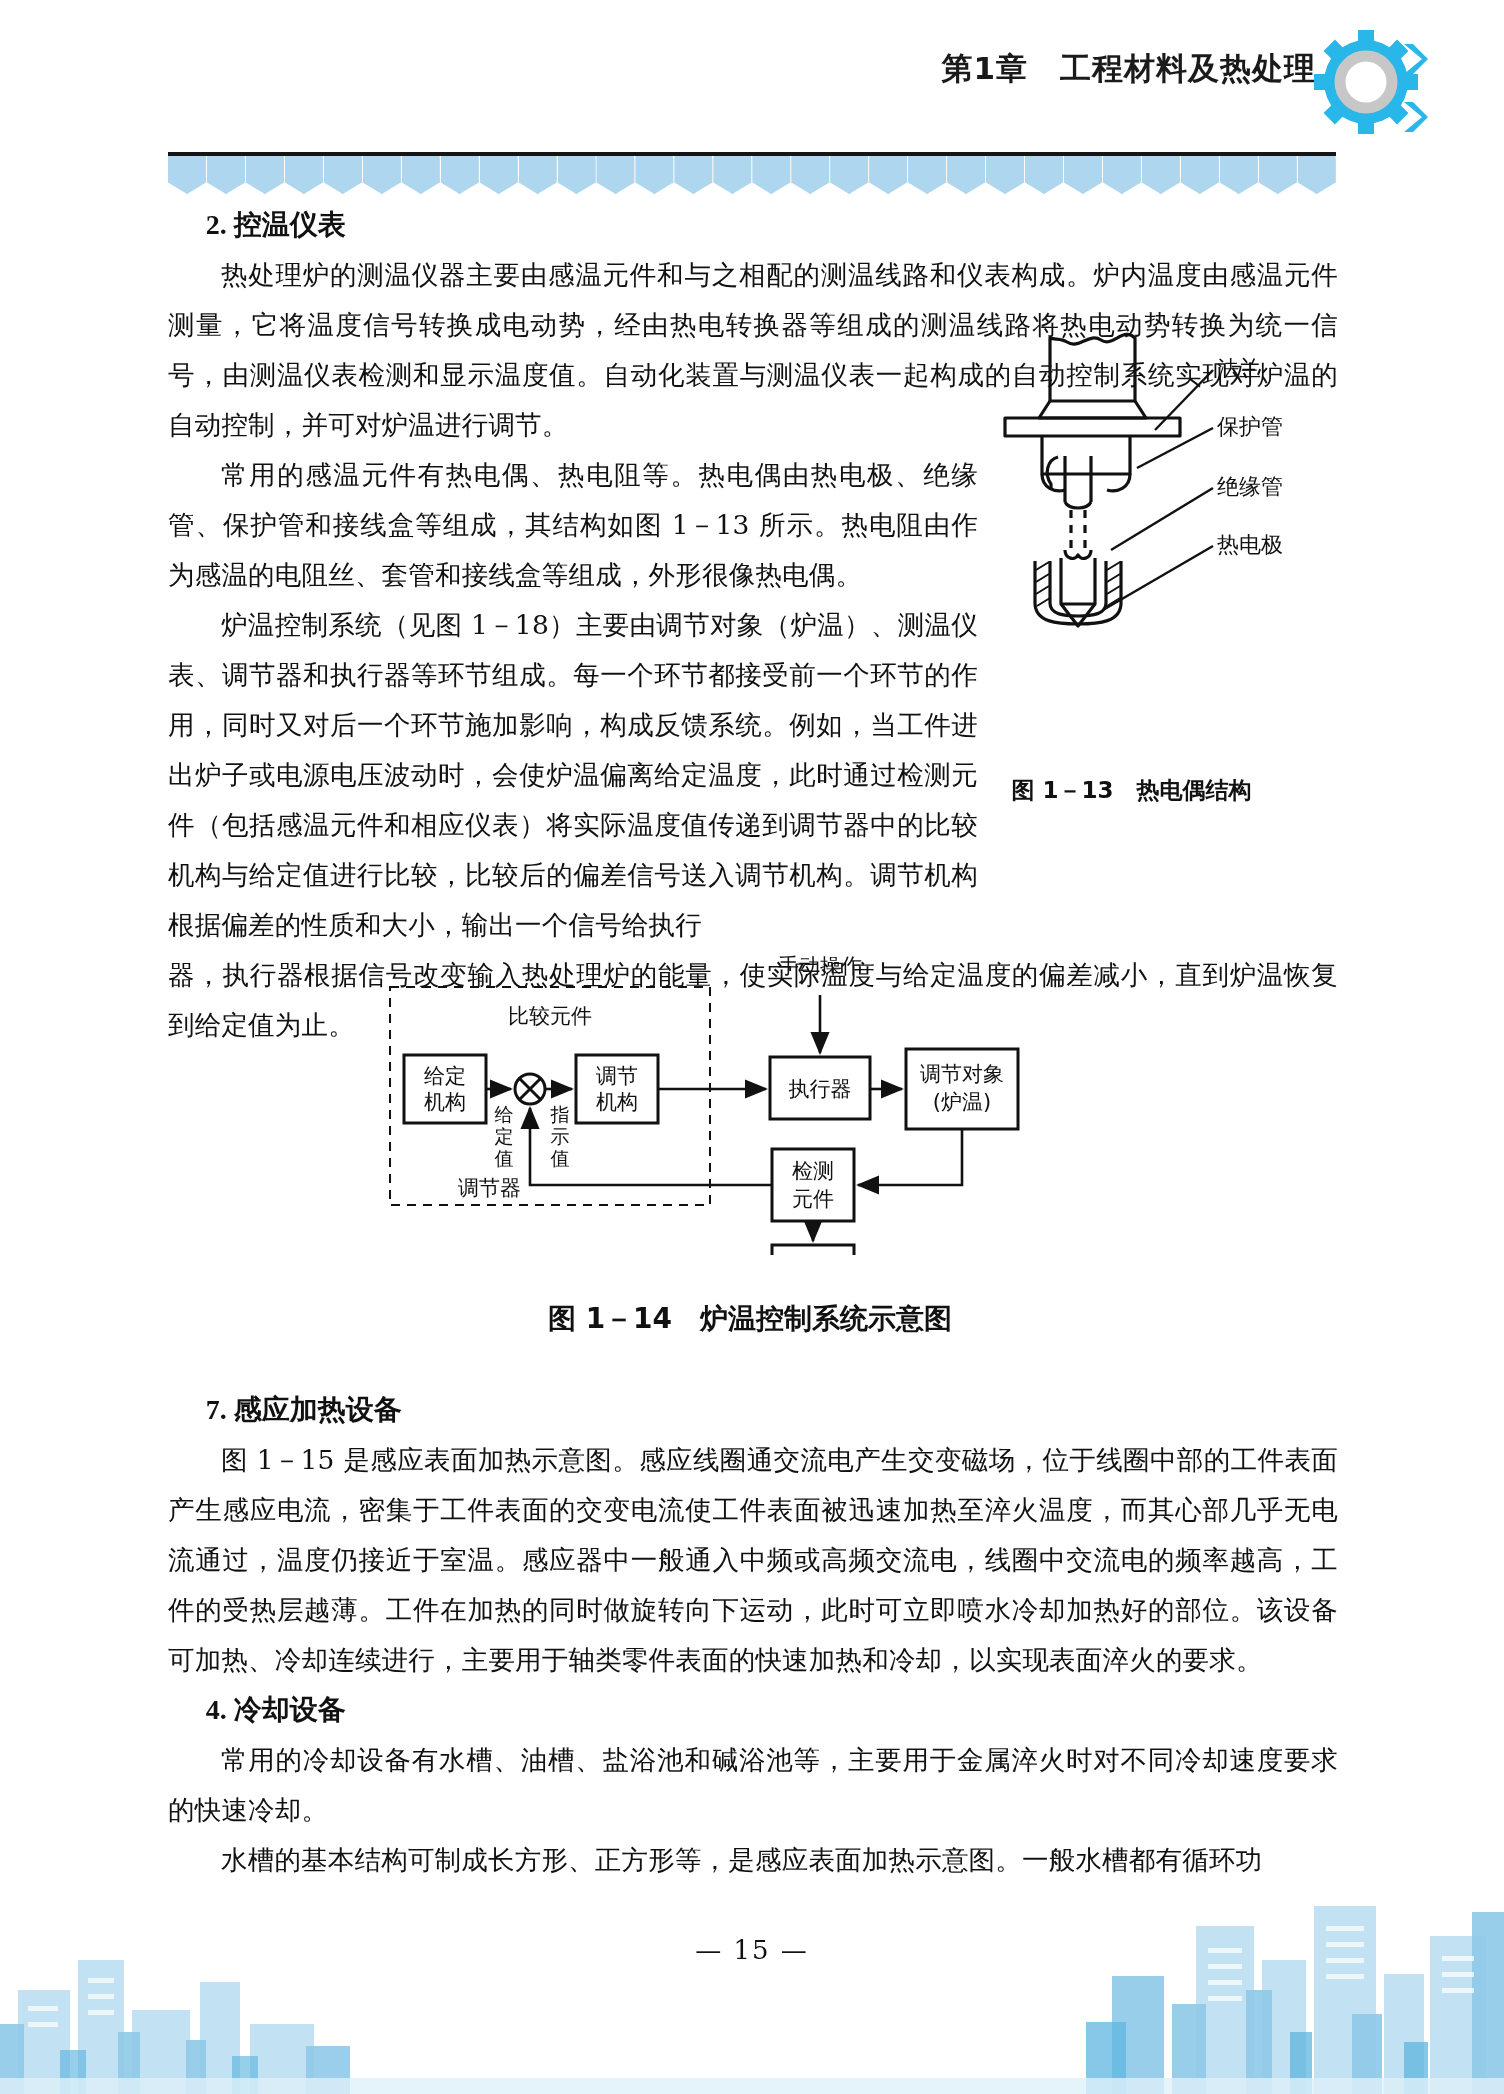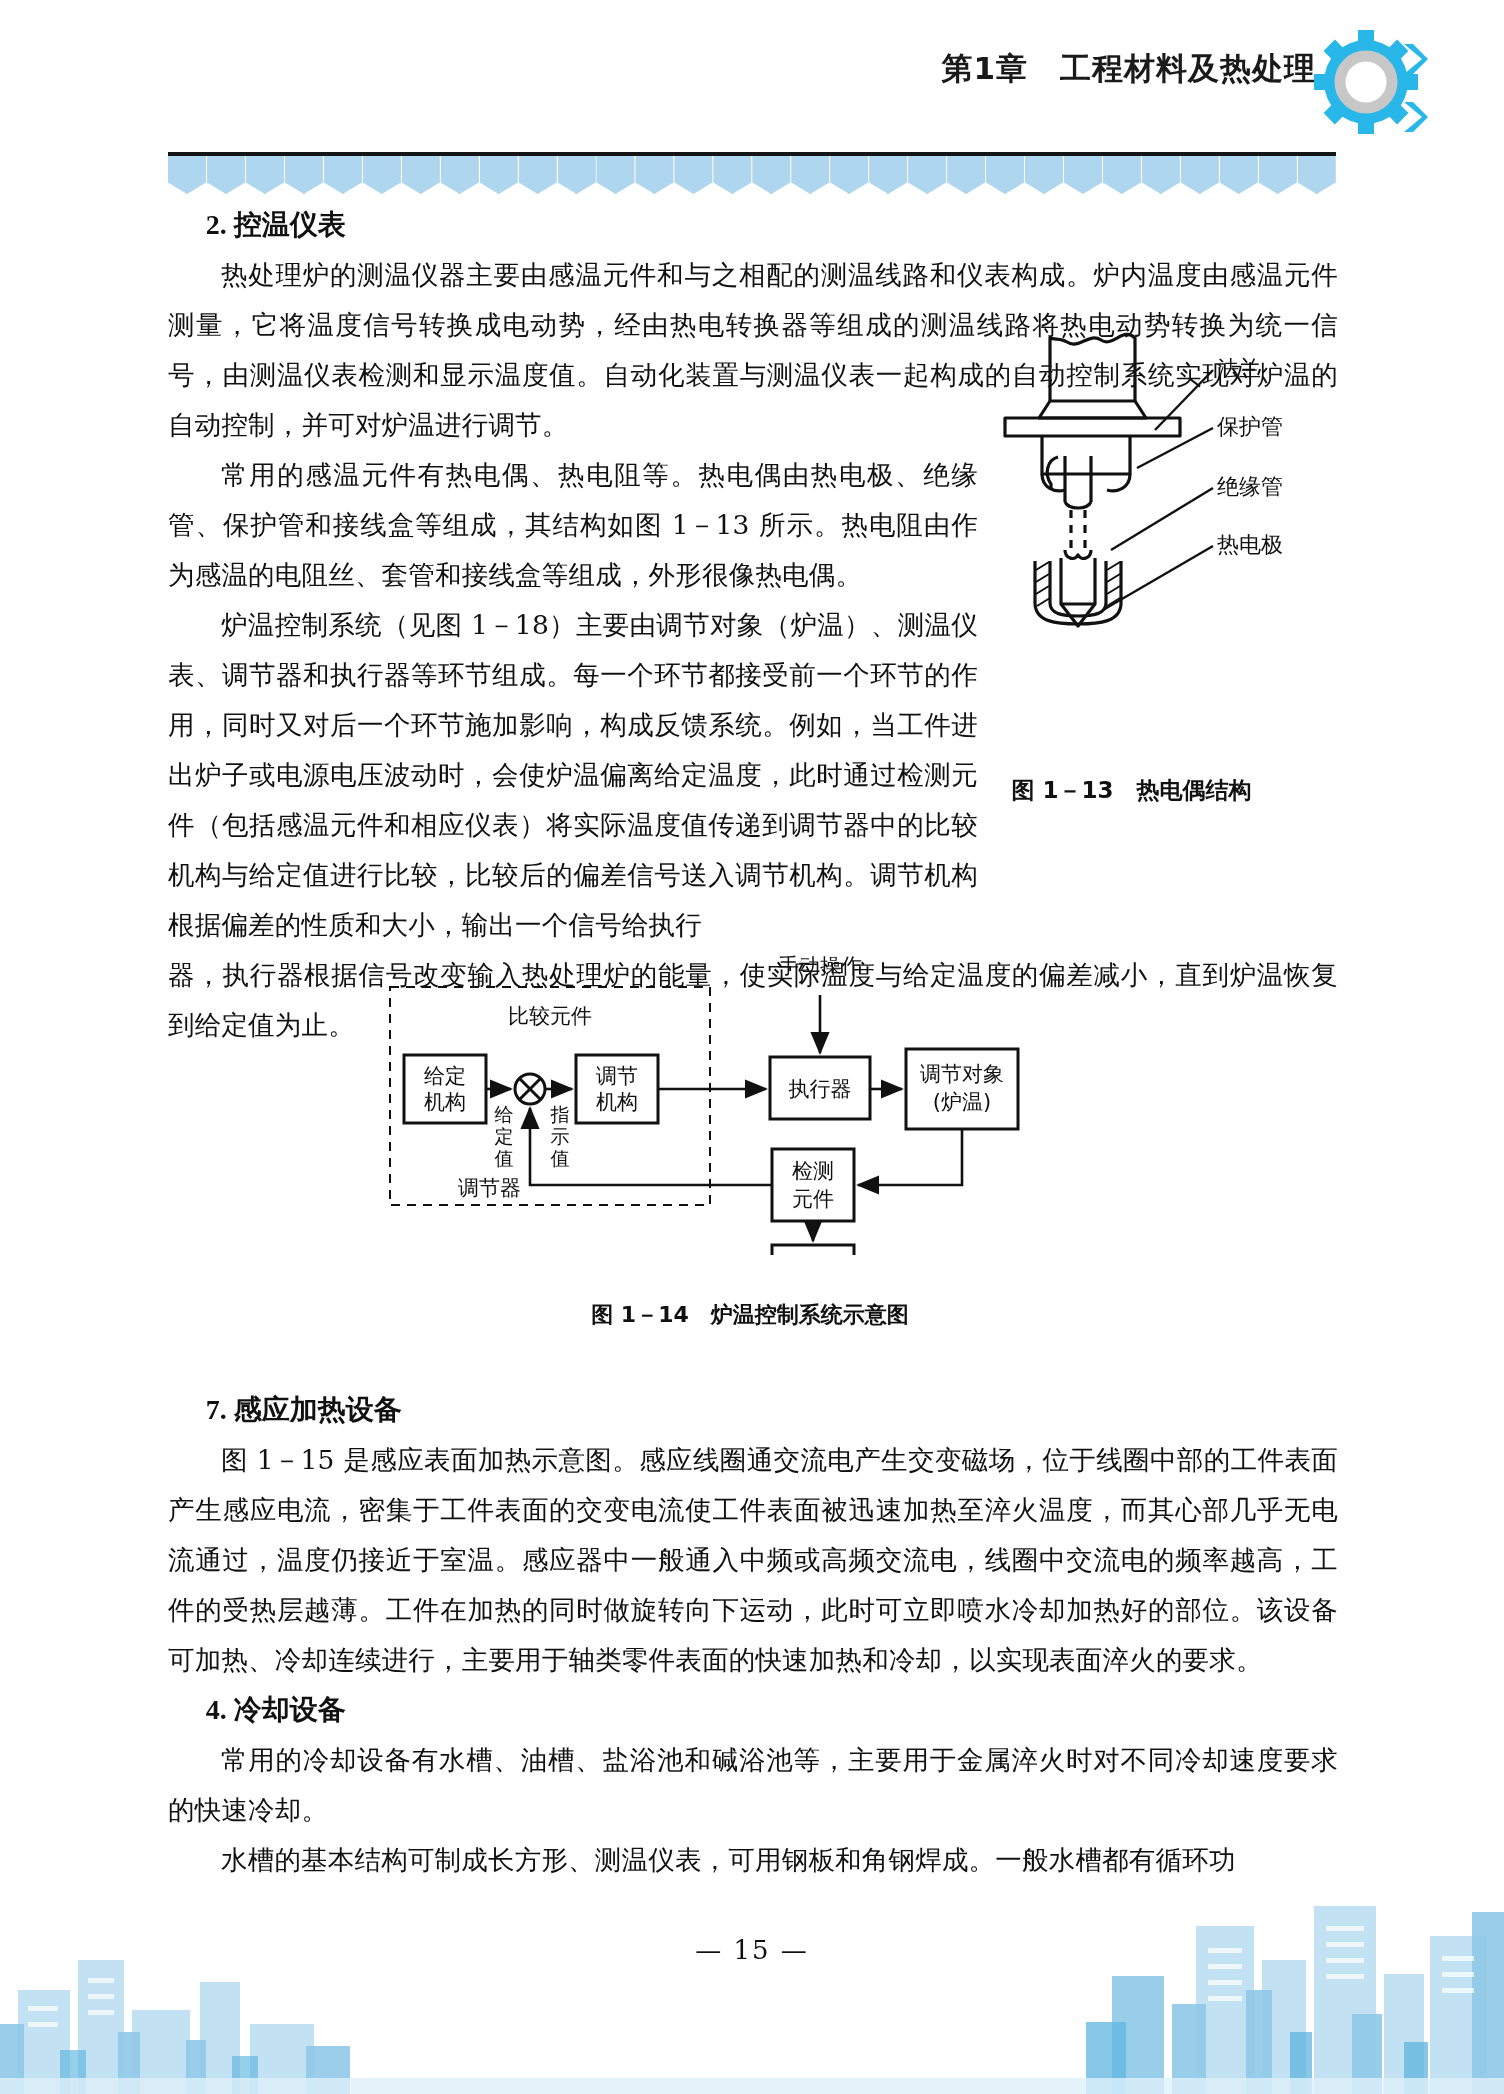--- a/index.html
+++ b/index.html
@@ -66,21 +66,21 @@
     text-align:center; font-size:23px; font-weight:bold;
     font-family:"DejaVu Sans","Liberation Sans",sans-serif;
     white-space:nowrap;
   }
 
   
   .fig14 { position:absolute; left:380px; top:945px; width:740px; height:310px; }
   .fig14 svg { display:block; }
   .fig14-cap {
     position:absolute; left:300px; top:1300px; width:900px;
-    text-align:center; font-size:22px; font-weight:bold;
+    text-align:center; font-size:28px; font-weight:bold;
     font-family:"DejaVu Sans","Liberation Sans",sans-serif;
   }
 
   
   .folio {
     position:absolute; left:0; right:0; top:1935px;
     text-align:center; font-size:26px; letter-spacing:2px;
   }
   .skyline { position:absolute; left:0; bottom:0; width:1504px; height:230px; }
   .skyline svg { display:block; }
@@ -321,21 +321,21 @@
     </svg>
   </div>
   <div class="fig14-cap">图 1－14　炉温控制系统示意图</div>
 
   <div class="body-col" style="top:1385px;">
     <h4 class="subhead">7. 感应加热设备</h4>
     <p class="para indent">图 1－15 是感应表面加热示意图。感应线圈通交流电产生交变磁场，位于线圈中部的工件表面产生感应电流，密集于工件表面的交变电流使工件表面被迅速加热至淬火温度，而其心部几乎无电流通过，温度仍接近于室温。感应器中一般通入中频或高频交流电，线圈中交流电的频率越高，工件的受热层越薄。工件在加热的同时做旋转向下运动，此时可立即喷水冷却加热好的部位。该设备可加热、冷却连续进行，主要用于轴类零件表面的快速加热和冷却，以实现表面淬火的要求。</p>
 
     <h4 class="subhead">4. 冷却设备</h4>
     <p class="para indent">常用的冷却设备有水槽、油槽、盐浴池和碱浴池等，主要用于金属淬火时对不同冷却速度要求的快速冷却。</p>
-    <p class="para indent">水槽的基本结构可制成长方形、测温仪表，可用钢板和角钢焊成。一般水槽都有循环功</p>
+    <p class="para indent">水槽的基本结构可制成长方形、正方形等，是感应表面加热示意图。一般水槽都有循环功</p>
   </div>
 
   <div class="folio">— 15 —</div>
 
   <div class="skyline">
     <svg viewBox="0 0 1504 230" width="1504" height="230" preserveAspectRatio="none">
 
       <g fill="#bfe0f2" opacity="0.95">
         <rect x="1196" y="62" width="58" height="168"></rect>
         <rect x="1262" y="96" width="44" height="134"></rect>

